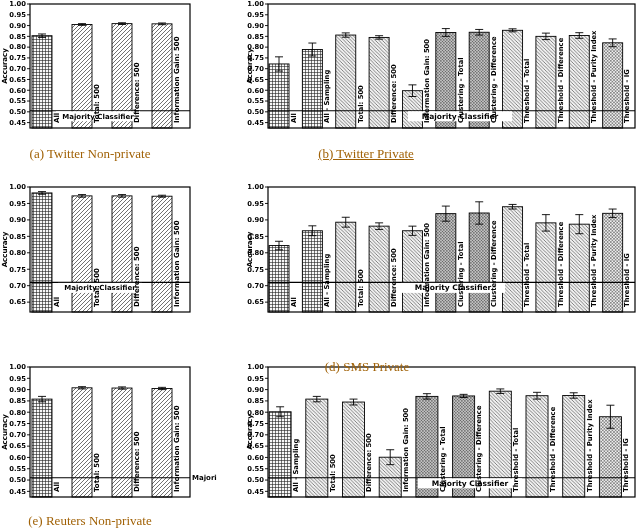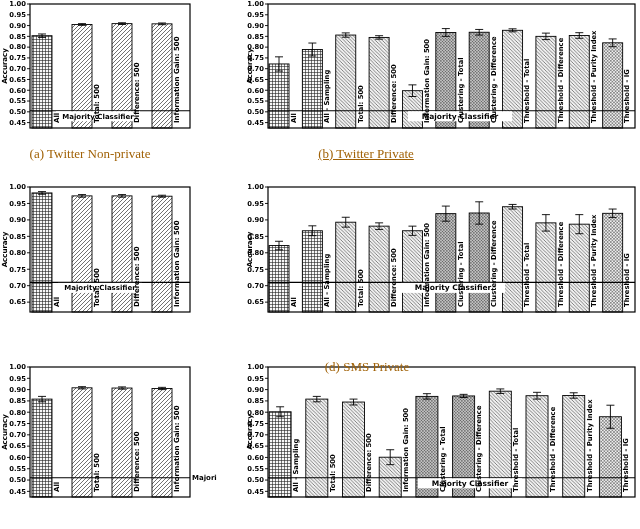--- a/index.html
+++ b/index.html
@@ -633,13 +633,14 @@
           <line x1="380.411" y1="53.2086956521739" x2="380.411" y2="76.26956521739132"></line>
           <line x1="376.411" y1="53.2086956521739" x2="384.411" y2="53.2086956521739"></line>
           <line x1="376.411" y1="76.26956521739132" x2="384.411" y2="76.26956521739132"></line>
         </g>
         <rect x="38" y="15" width="367" height="130" fill="none" stroke="#000000" stroke-width="1.2"></rect>
       </svg></div>
 
   <div class="caption" style="left:0px;top:146px;width:180px;">(a) Twitter Non-private</div>
   <div class="caption" style="left:281px;top:146px;width:170px;text-decoration:underline;">(b) Twitter Private</div>
   <div class="caption" style="left:282px;top:331px;width:170px;margin-top:28px;">(d) SMS Private</div>
+  <div class="caption" style="left:0px;top:513px;width:180px;">(e) Reuters Non-private</div>
 </div>
 
 </body></html>

